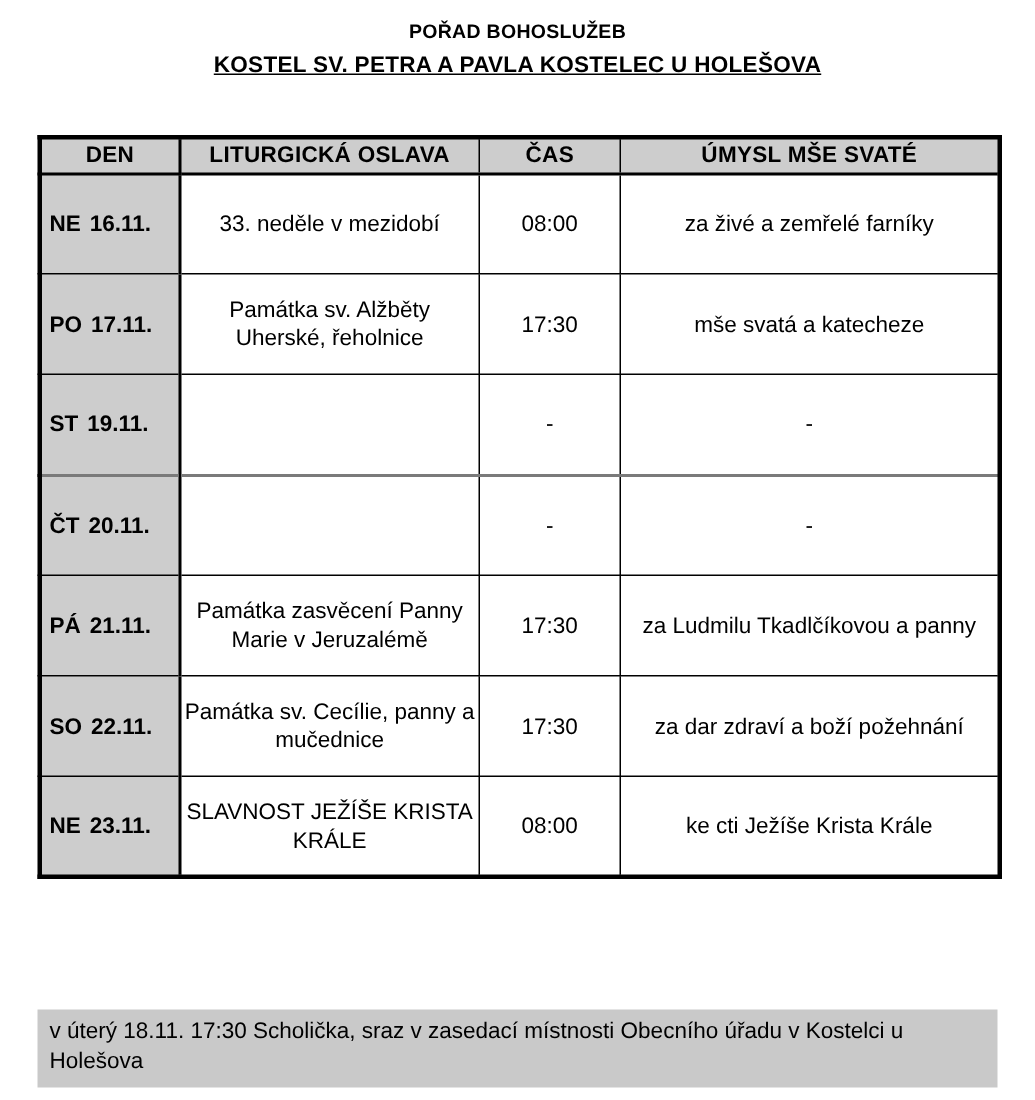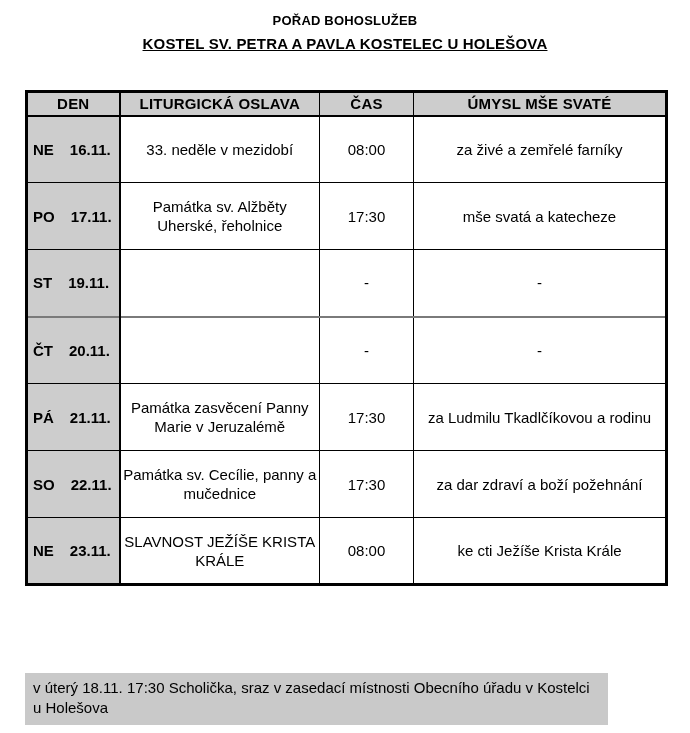--- a/index.html
+++ b/index.html
@@ -57,30 +57,30 @@
   .schedule tbody tr{height:67px;}
   .schedule td.day{
     background:var(--day-col-bg);
     font-weight:bold;
     text-align:left;
     padding-left:5px;
     white-space:nowrap;
     border-right:2px solid var(--border-color);
   }
   .schedule th.day{border-right:2px solid var(--border-color);}
-  .schedule td.day .date{margin-left:16px;}
+  .schedule td.day .date{margin-left:6px;}
   .schedule td.celebration{padding:0 2px;}
   .schedule td.intention{padding:0 4px;}
   
   .schedule tr.section-break td{border-top:2px solid var(--section-line);}
 
   
   .note{
     position:absolute;left:25px;top:673px;
-    width:583px;
+    width:640px;
     background:var(--note-bg);
     font-size:15px;line-height:20px;
     padding:5px 8px 7px 8px;
     text-align:left;
   }
 </style>
 </head>
 <body>
 
 <div class="page">
@@ -127,21 +127,21 @@
       <tr class="section-break">
         <td class="day"><span>ČT</span><span class="date">20.11.</span></td>
         <td class="celebration"></td>
         <td class="time">-</td>
         <td class="intention">-</td>
       </tr>
       <tr>
         <td class="day"><span>PÁ</span><span class="date">21.11.</span></td>
         <td class="celebration">Památka zasvěcení Panny Marie v Jeruzalémě</td>
         <td class="time">17:30</td>
-        <td class="intention">za Ludmilu Tkadlčíkovou a rodinu</td>
+        <td class="intention">za Ludmilu Tkadlčíkovou a panny</td>
       </tr>
       <tr>
         <td class="day"><span>SO</span><span class="date">22.11.</span></td>
         <td class="celebration">Památka sv. Cecílie, panny a mučednice</td>
         <td class="time">17:30</td>
         <td class="intention">za dar zdraví a boží požehnání</td>
       </tr>
       <tr>
         <td class="day"><span>NE</span><span class="date">23.11.</span></td>
         <td class="celebration">SLAVNOST JEŽÍŠE KRISTA KRÁLE</td>

